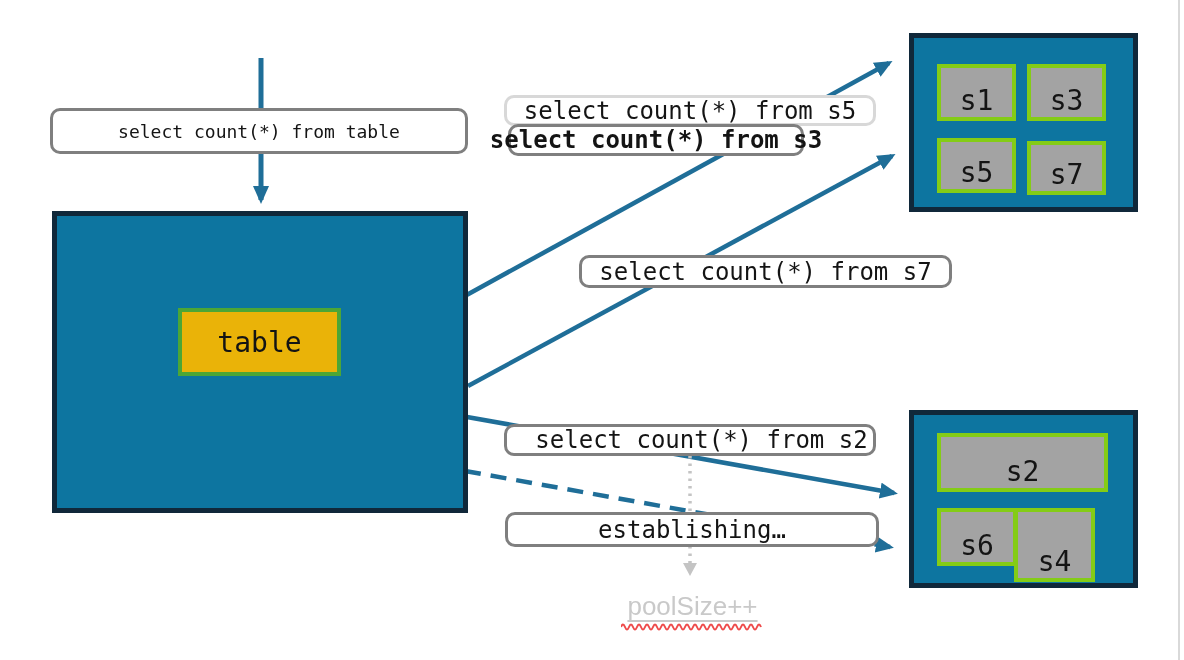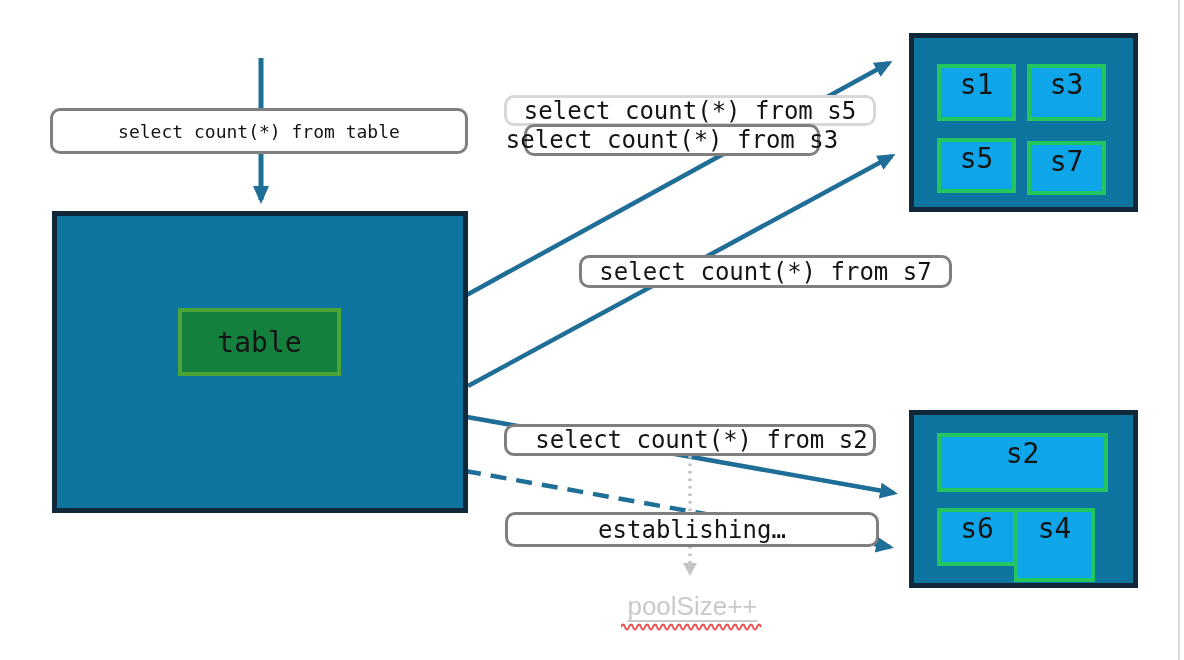--- a/index.html
+++ b/index.html
@@ -1,28 +1,28 @@
 <!DOCTYPE html>
 <html><head>
 <meta charset="utf-8">
 <style>
   html,body{margin:0;padding:0;background:#fff;}
   #slide{position:relative;width:1184px;height:660px;background:#ffffff;overflow:hidden;
          font-family:"DejaVu Sans Mono", monospace;}
   #arrows{position:absolute;left:0;top:0;width:1184px;height:660px;z-index:1;}
   .bigbox{position:absolute;box-sizing:border-box;background:#0D75A0;border:5px solid #10283A;z-index:2;}
-  .shard{position:absolute;box-sizing:border-box;background:#0ea5e9;border:4px solid #22c55e;
-         display:flex;align-items:flex-start;justify-content:center;
+  .shard{position:absolute;box-sizing:border-box;background:#a3a3a3;border:4px solid #84cc16;
+         display:flex;align-items:flex-end;justify-content:center;
          font:28px "DejaVu Sans Mono", monospace;color:#141414;z-index:3;}
   .lbl{position:absolute;box-sizing:border-box;background:#ffffff;border:3px solid #7F7F7F;
        border-radius:10px;display:flex;align-items:center;justify-content:center;
        font:24px "DejaVu Sans Mono", monospace;color:#141414;white-space:pre;z-index:4;}
   .lbl.light{border-color:#D8D8D8;}
   #query-table-label{font-size:18px;}
-  #table-title{position:absolute;box-sizing:border-box;background:#15803d;border:4px solid #4CA636;
+  #table-title{position:absolute;box-sizing:border-box;background:#eab308;border:4px solid #4CA636;
        display:flex;align-items:center;justify-content:center;
        font:28px "DejaVu Sans Mono", monospace;color:#141414;z-index:3;}
   #pool-size{position:absolute;left:590px;top:591px;width:205px;text-align:center;z-index:4;
        font:26px "Liberation Sans", sans-serif;color:#C9C9C9;
        text-decoration:underline;text-underline-offset:5px;text-decoration-thickness:1.5px;}
   #squiggle{position:absolute;left:621px;top:619px;z-index:5;}
   #slide-edge{position:absolute;left:1178px;top:0;width:2px;height:660px;background:#D9D9D9;z-index:6;}
 </style>
 </head>
 <body>
@@ -80,21 +80,21 @@
   </div>
 
   <div class="lbl" id="query-table-label" style="left:50px;top:108px;width:418px;height:46px;">
     <span>select count(*) from table</span>
   </div>
 
   <div class="lbl light" style="left:504px;top:95px;width:372px;height:31px;">
     <span>select count(*) from s5</span>
   </div>
 
-  <div class="lbl" style="left:524px;top:124px;width:296px;height:32px;">
+  <div class="lbl" style="left:508px;top:124px;width:296px;height:32px;font-weight:bold;">
     <span>select count(*) from s3</span>
   </div>
 
   <div class="lbl" style="left:579px;top:255px;width:373px;height:33px;">
     <span>select count(*) from s7</span>
   </div>
 
   <div class="lbl" style="left:504px;top:424px;width:372px;height:32px;padding-left:23px;">
     <span>select count(*) from s2</span>
   </div>

